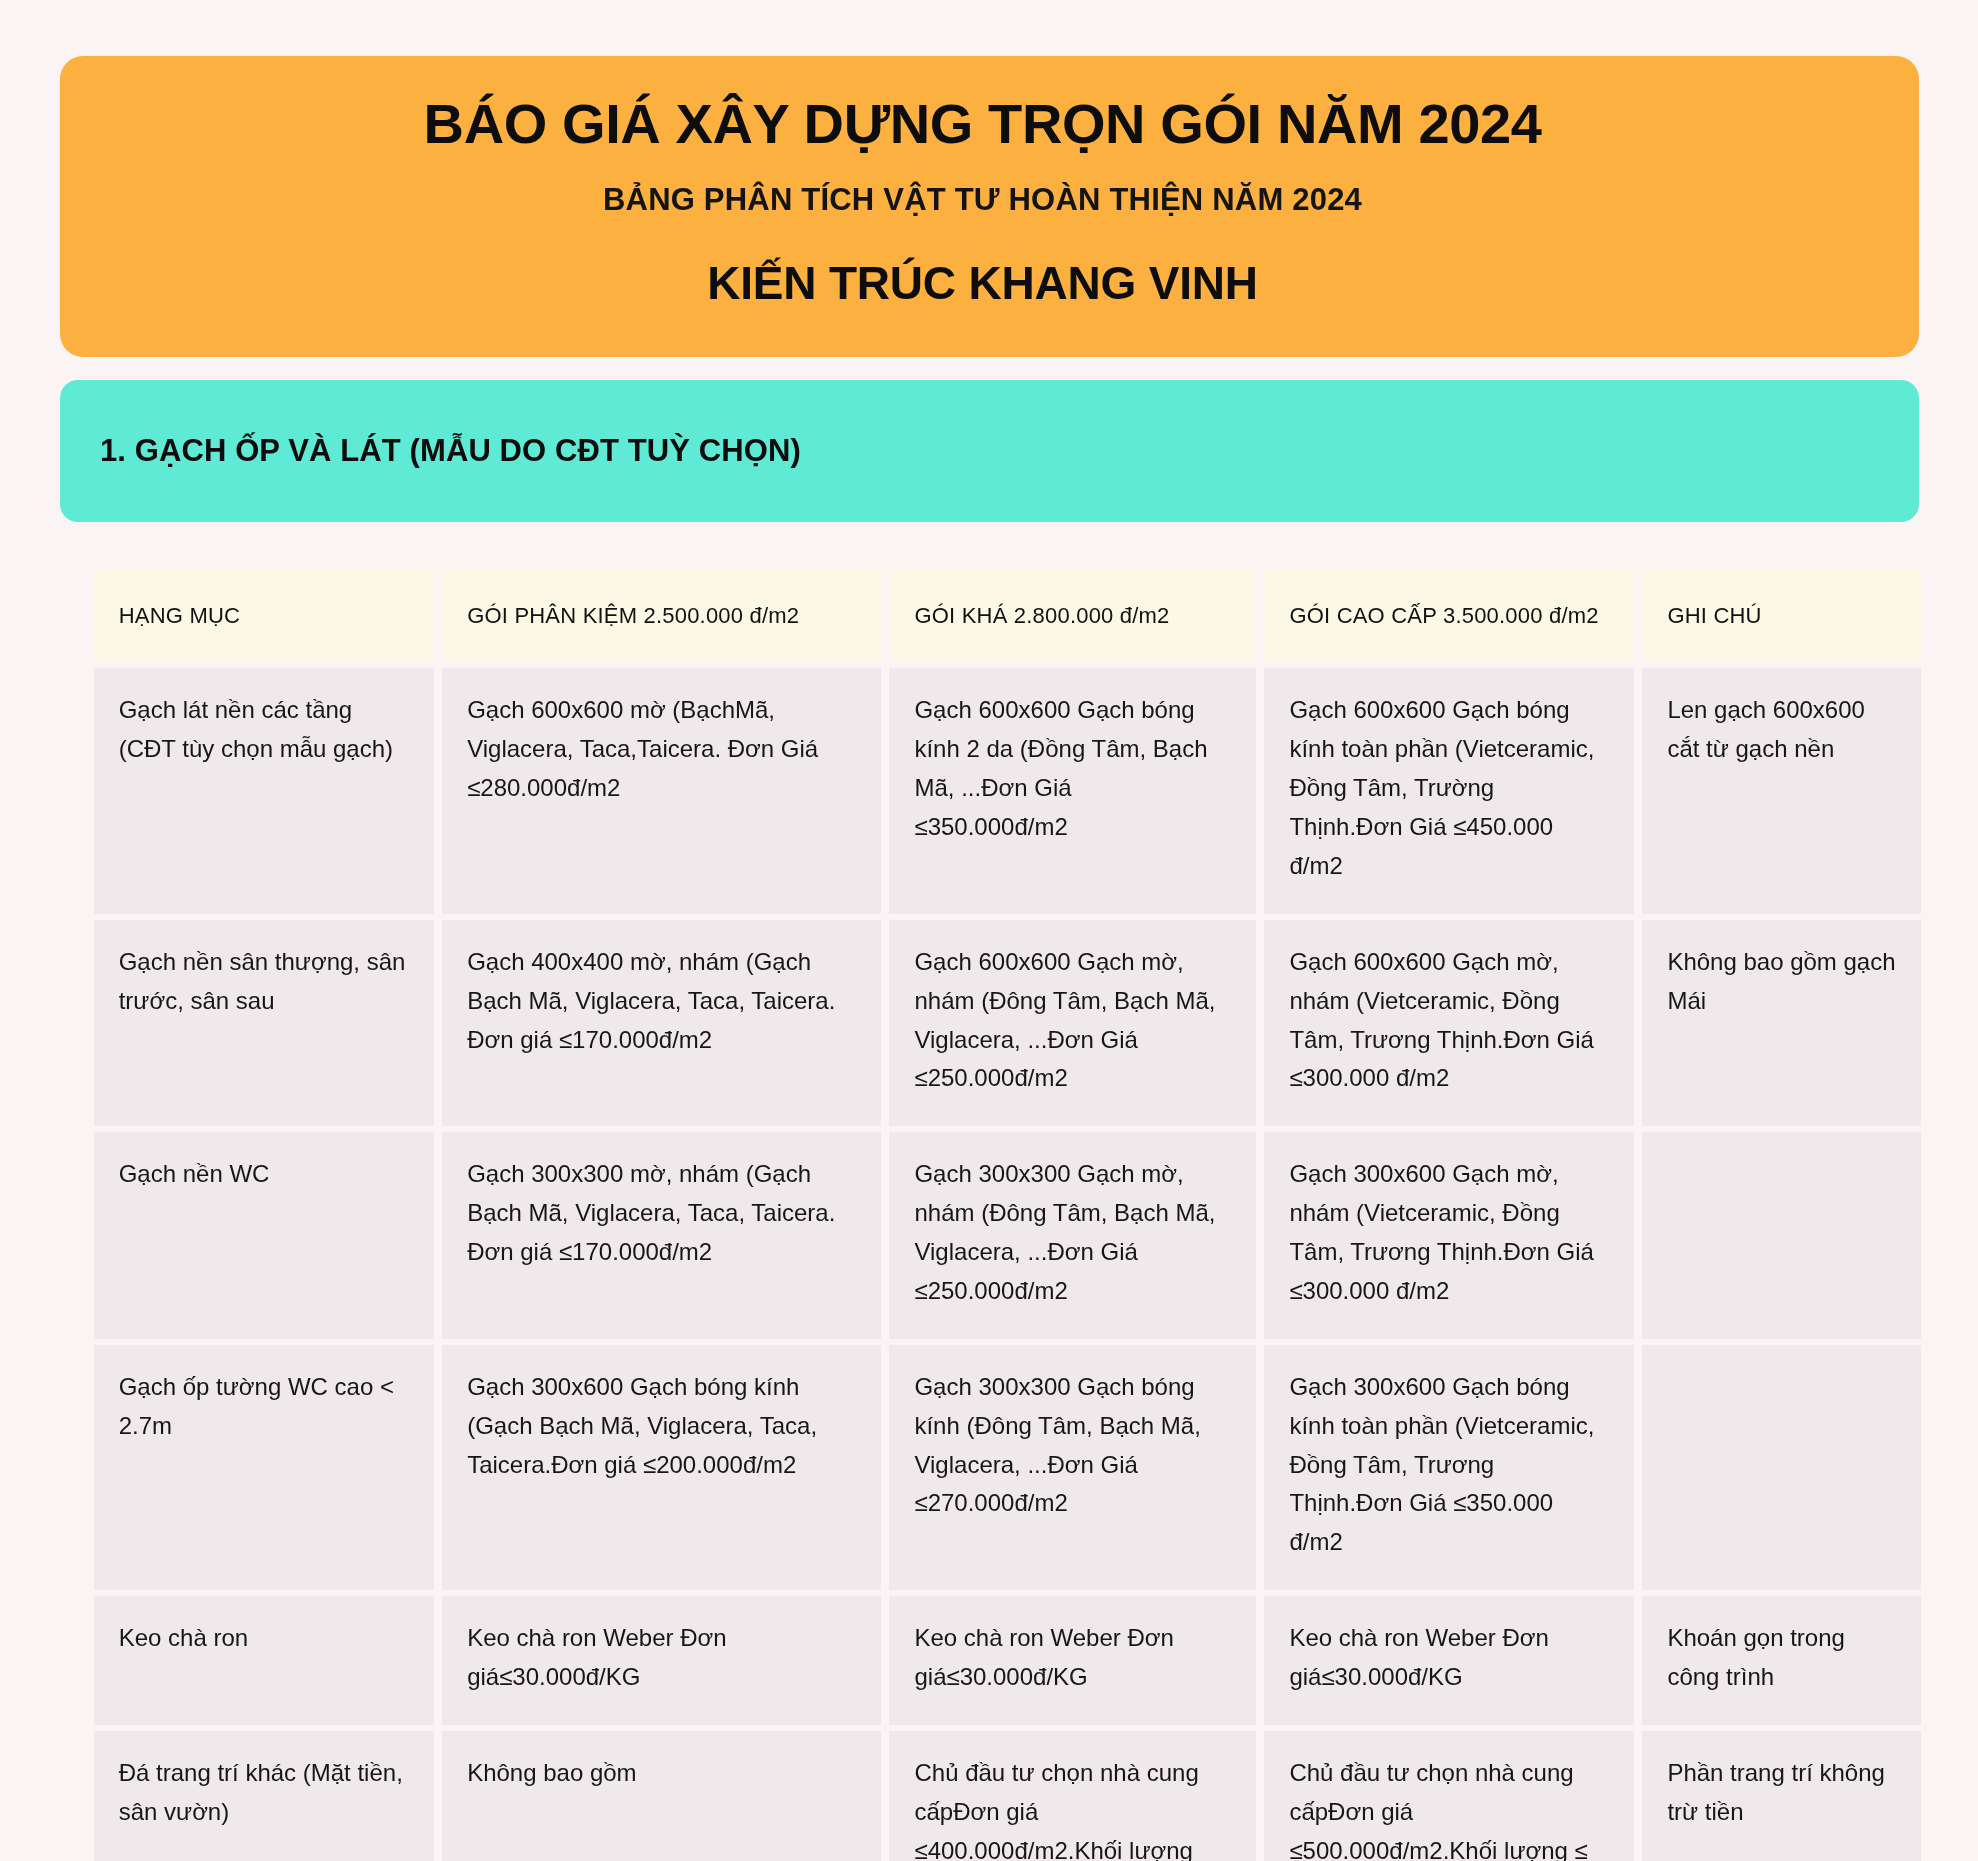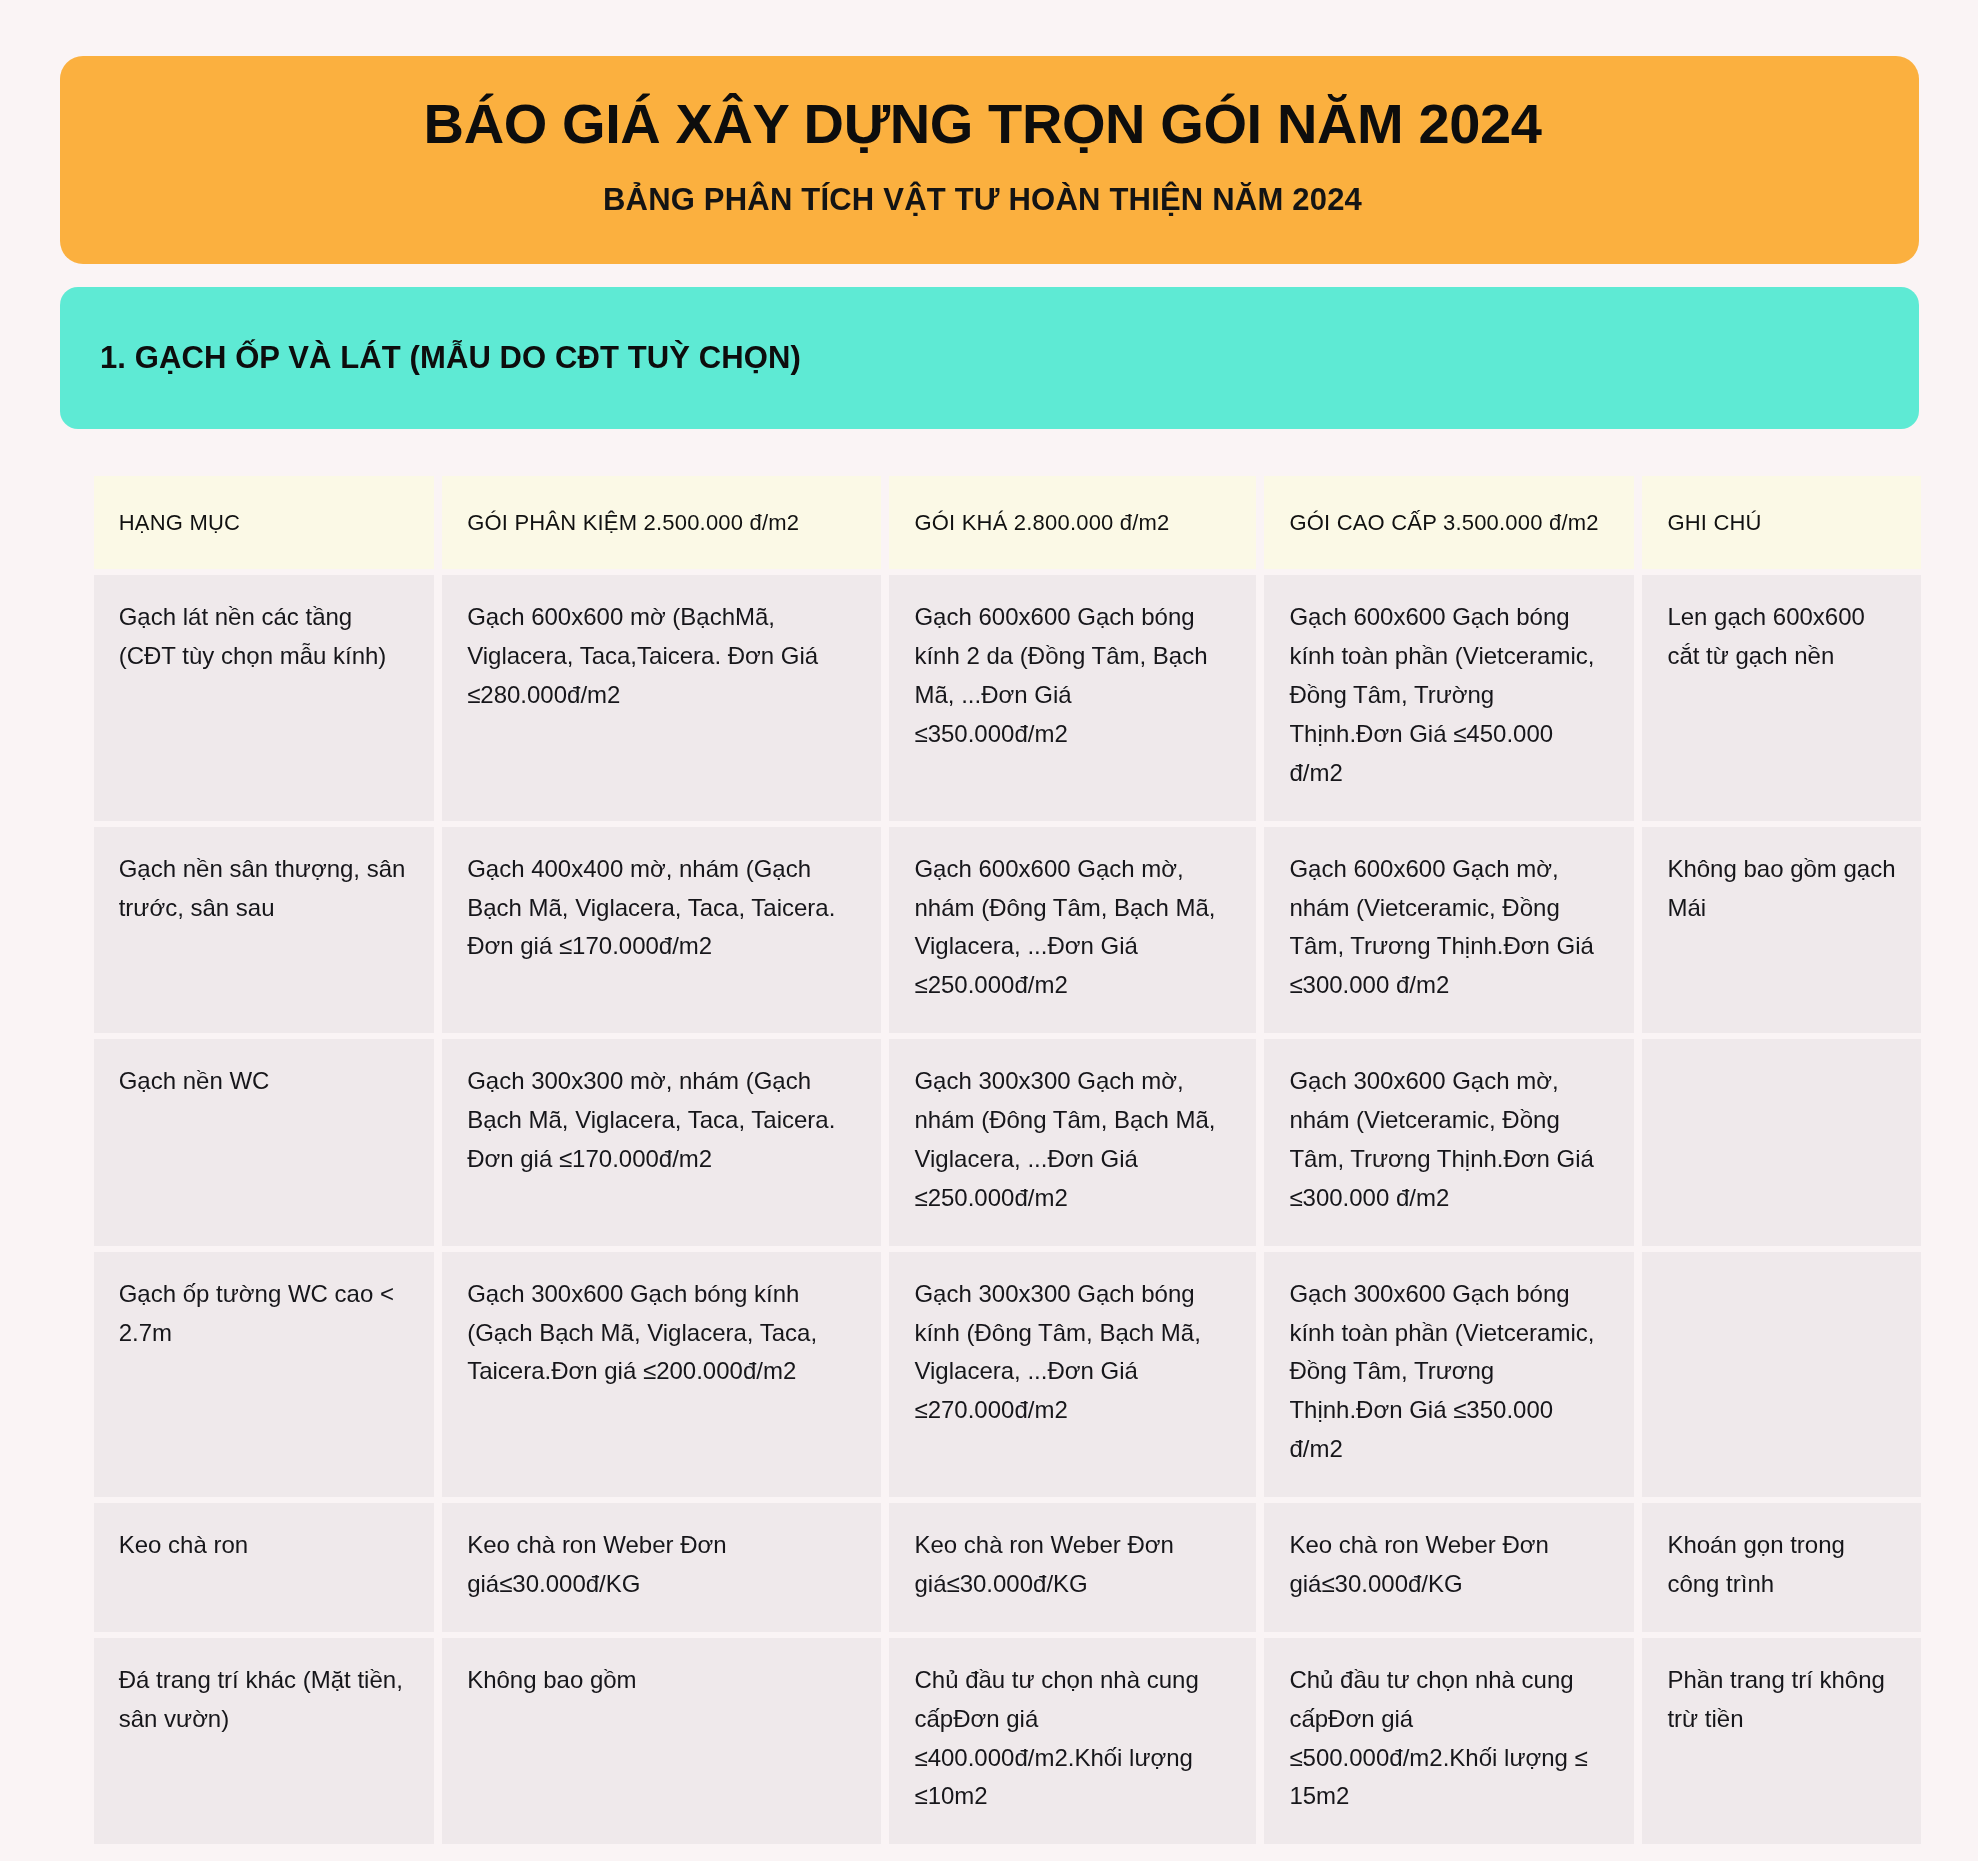--- a/index.html
+++ b/index.html
@@ -132,20 +132,21 @@
   tr[data-row-index="5"] td { height: 187px; }
 </style>
 </head>
 <body>
 
 <div class="page">
 
   <div class="header-banner">
     <div class="header-title">BÁO GIÁ XÂY DỰNG TRỌN GÓI NĂM 2024</div>
     <div class="header-subtitle">BẢNG PHÂN TÍCH VẬT TƯ HOÀN THIỆN NĂM 2024</div>
+    <div class="header-company">KIẾN TRÚC KHANG VINH</div>
   </div>
 
   <div class="section-bar">
     <div class="section-bar-label">1. GẠCH ỐP VÀ LÁT (MẪU DO CĐT TUỲ CHỌN)</div>
   </div>
 
   <div class="table-wrap">
     <table class="qtable">
       <colgroup>
         <col class="c-item">
@@ -158,21 +159,21 @@
         <tr>
           <th>HẠNG MỤC</th>
           <th>GÓI PHÂN KIỆM 2.500.000 đ/m2</th>
           <th>GÓI KHÁ 2.800.000 đ/m2</th>
           <th>GÓI CAO CẤP 3.500.000 đ/m2</th>
           <th>GHI CHÚ</th>
         </tr>
       </thead>
       <tbody>
         <tr data-row-index="0">
-          <td>Gạch lát nền các tầng (CĐT tùy chọn mẫu kính)</td>
+          <td>Gạch lát nền các tầng (CĐT tùy chọn mẫu gạch)</td>
           <td>Gạch 600x600 mờ (BạchMã, Viglacera, Taca,Taicera. Đơn Giá ≤280.000đ/m2</td>
           <td>Gạch 600x600 Gạch bóng kính 2 da (Đồng Tâm, Bạch Mã, ...Đơn Giá ≤350.000đ/m2</td>
           <td>Gạch 600x600 Gạch bóng kính toàn phần (Vietceramic, Đồng Tâm, Trường Thịnh.Đơn Giá ≤450.000 đ/m2</td>
           <td>Len gạch 600x600 cắt từ gạch nền</td>
         </tr>
         <tr data-row-index="1">
           <td>Gạch nền sân thượng, sân trước, sân sau</td>
           <td>Gạch 400x400 mờ, nhám (Gạch Bạch Mã, Viglacera, Taca, Taicera. Đơn giá ≤170.000đ/m2</td>
           <td>Gạch 600x600 Gạch mờ, nhám (Đông Tâm, Bạch Mã, Viglacera, ...Đơn Giá ≤250.000đ/m2</td>
           <td>Gạch 600x600 Gạch mờ, nhám (Vietceramic, Đồng Tâm, Trương Thịnh.Đơn Giá ≤300.000 đ/m2</td>

